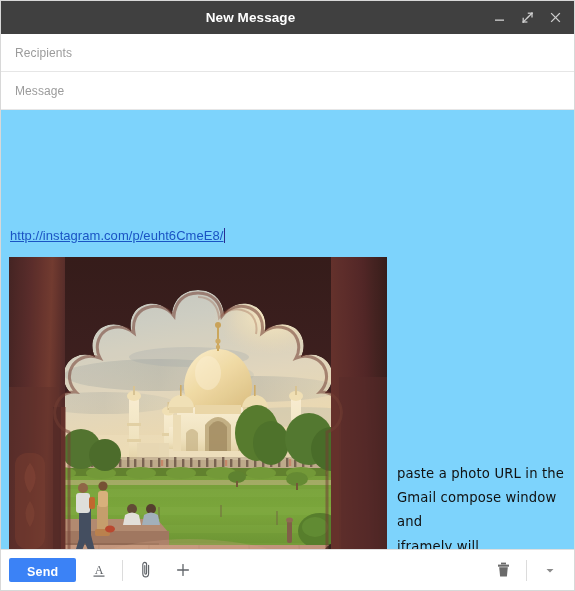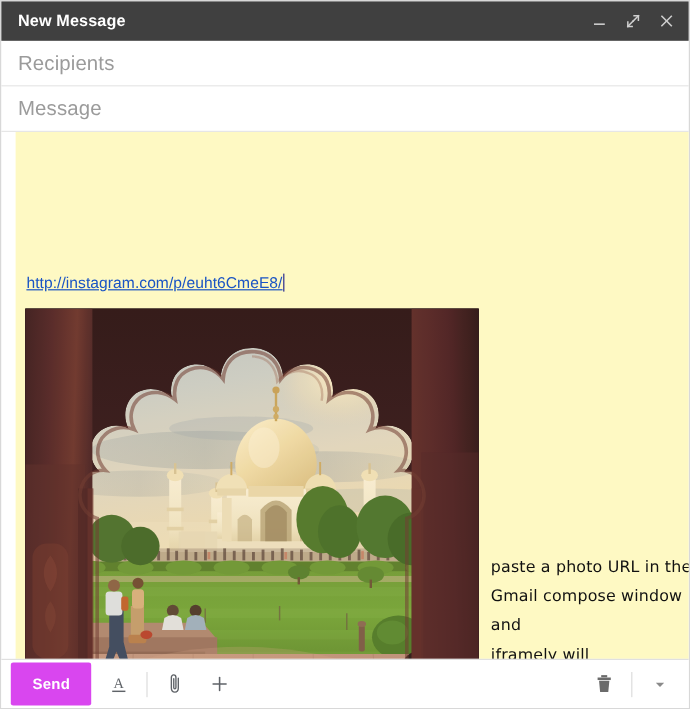--- a/index.html
+++ b/index.html
@@ -27,20 +27,21 @@
 
   
   .titlebar {
     position: relative;
     height: 33px;
     background: #404040;
     display: flex;
     align-items: center;
     padding: 0 6px 0 14px;
     box-sizing: border-box;
+    text-align: center;
   }
   .titlebar-title {
     color: #ffffff;
     font-size: 13.5px;
     font-weight: bold;
     letter-spacing: 0.1px;
     flex: 1;
     white-space: nowrap;
   }
   .win-controls {
@@ -62,31 +63,30 @@
   .field-row {
     height: 38px;
     border-bottom: 1px solid #e6e6e6;
     display: flex;
     align-items: center;
     padding: 0 0 0 14px;
     box-sizing: border-box;
   }
   .field-placeholder {
     color: #9b9b9b;
-    font-size: 17px;
+    font-size: 12px;
     letter-spacing: 0.1px;
   }
 
   
   .body-area {
     position: relative;
     height: 440px;
-    background: #fef9c3;
+    background: #7dd3fc;
     overflow: hidden;
-    margin-left: 12px;
   }
 
   .url-line {
     position: absolute;
     left: 9px;
     top: 117px;
     display: flex;
     align-items: center;
     height: 16px;
   }
@@ -141,28 +141,28 @@
     bottom: 0;
     height: 41px;
     border-top: 1px solid #e0e0e0;
     background: #ffffff;
     display: flex;
     align-items: center;
     padding: 0 10px 0 8px;
     box-sizing: border-box;
   }
   .send-button {
-    background: #d946ef;
+    background: #3b82f6;
     color: #ffffff;
     font-size: 12.5px;
     font-weight: bold;
     border: none;
     border-radius: 2px;
     padding: 0 18px;
-    height: 36px;
+    height: 24px;
     line-height: 28px;
     cursor: pointer;
     font-family: "Liberation Sans", sans-serif;
     letter-spacing: 0.2px;
   }
   .tool-icon {
     width: 28px;
     height: 30px;
     display: flex;
     align-items: center;

